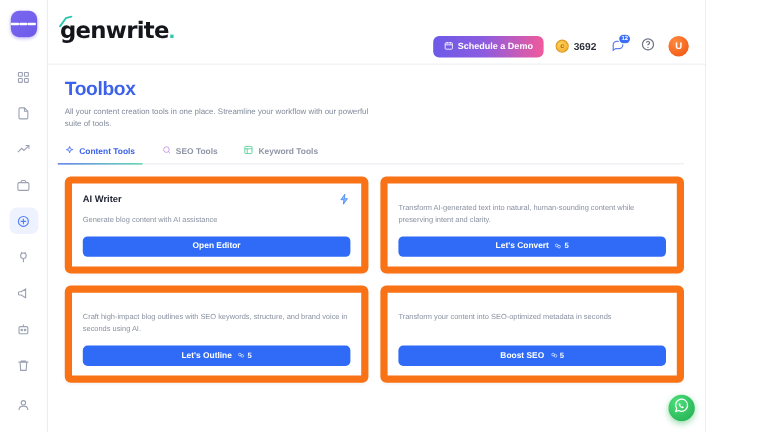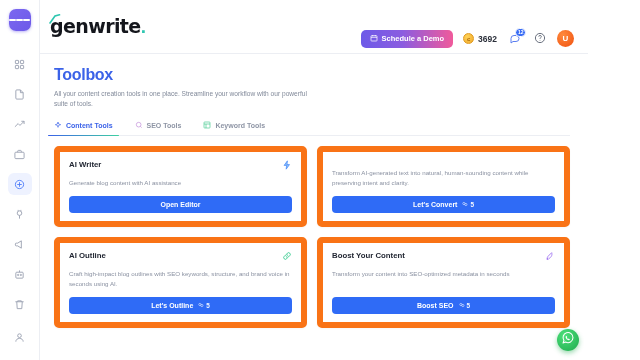--- a/index.html
+++ b/index.html
@@ -361,54 +361,36 @@
                     <circle cx="7.5" cy="10" r="4.5"></circle>
                     <circle cx="15.5" cy="14" r="4.5"></circle>
                   </svg>
               </span>
               <span>5</span>
             </span>
           </button>
         </div>
 
         <div class="card">
-          <div class="card-head">
-            <div class="card-title">AI Outline</div>
-            <span class="card-icon">
-              <svg viewBox="0 0 24 24" fill="none" stroke="#35c98d" stroke-width="2.2" stroke-linecap="round">
-                  <path d="M10 14a4 4 0 0 0 5.7 0l3-3a4 4 0 0 0-5.7-5.7l-1.4 1.4"></path>
-                  <path d="M14 10a4 4 0 0 0-5.7 0l-3 3A4 4 0 0 0 11 18.7l1.4-1.4"></path>
-                </svg>
-            </span>
-          </div>
           <div class="card-desc">Craft high-impact blog outlines with SEO keywords, structure, and brand voice in seconds using AI.</div>
           <button class="card-btn">
             <span>Let's Outline</span>
             <span class="cost">
               <span>
                 <svg viewBox="0 0 24 24" fill="none" stroke="#fff" stroke-width="2.2">
                     <circle cx="7.5" cy="10" r="4.5"></circle>
                     <circle cx="15.5" cy="14" r="4.5"></circle>
                   </svg>
               </span>
               <span>5</span>
             </span>
           </button>
         </div>
 
         <div class="card">
-          <div class="card-head">
-            <div class="card-title">Boost Your Content</div>
-            <span class="card-icon">
-              <svg viewBox="0 0 24 24" fill="none" stroke="#9b6ef0" stroke-width="2" stroke-linecap="round">
-                  <path d="M5 19c0-3 1-5 3-7l8-8c1 3 1 6-1 9l-7 7z"></path>
-                  <path d="M5 19l2-2"></path>
-                </svg>
-            </span>
-          </div>
           <div class="card-desc">Transform your content into SEO-optimized metadata in seconds</div>
           <button class="card-btn">
             <span>Boost SEO</span>
             <span class="cost">
               <span>
                 <svg viewBox="0 0 24 24" fill="none" stroke="#fff" stroke-width="2.2">
                     <circle cx="7.5" cy="10" r="4.5"></circle>
                     <circle cx="15.5" cy="14" r="4.5"></circle>
                   </svg>
               </span>

